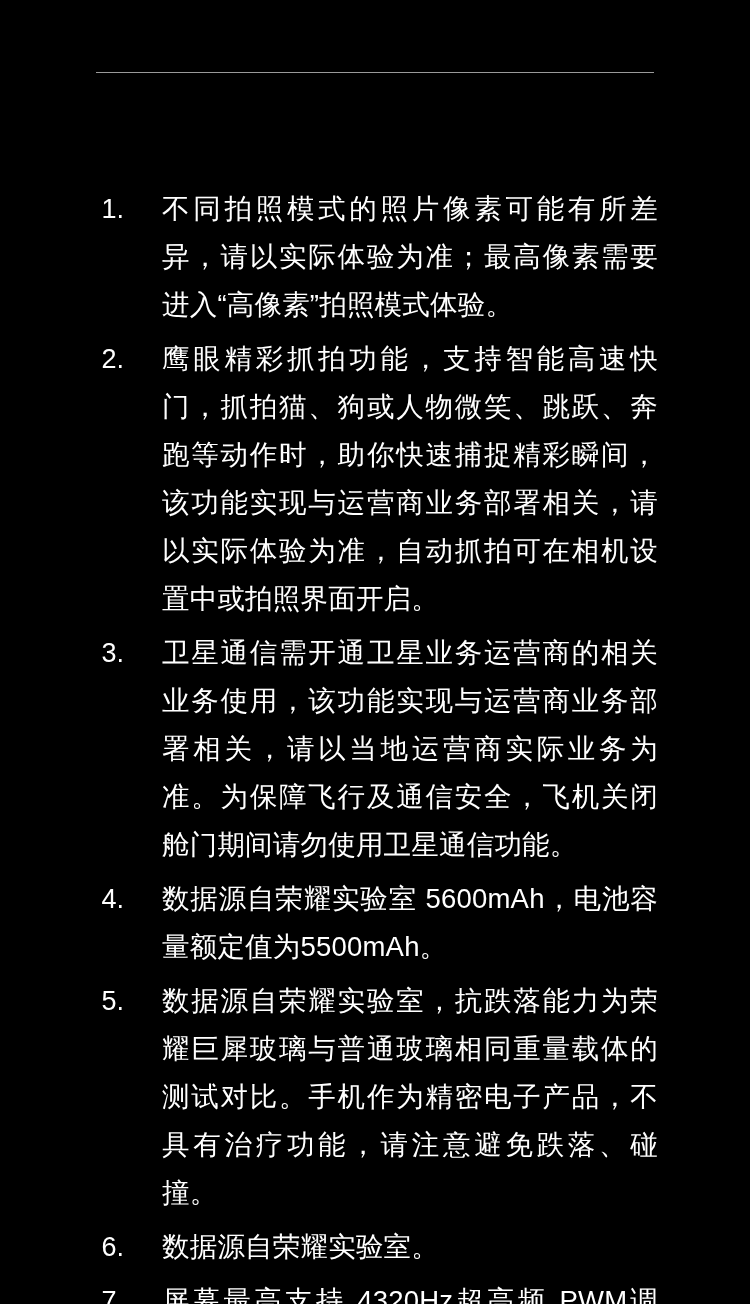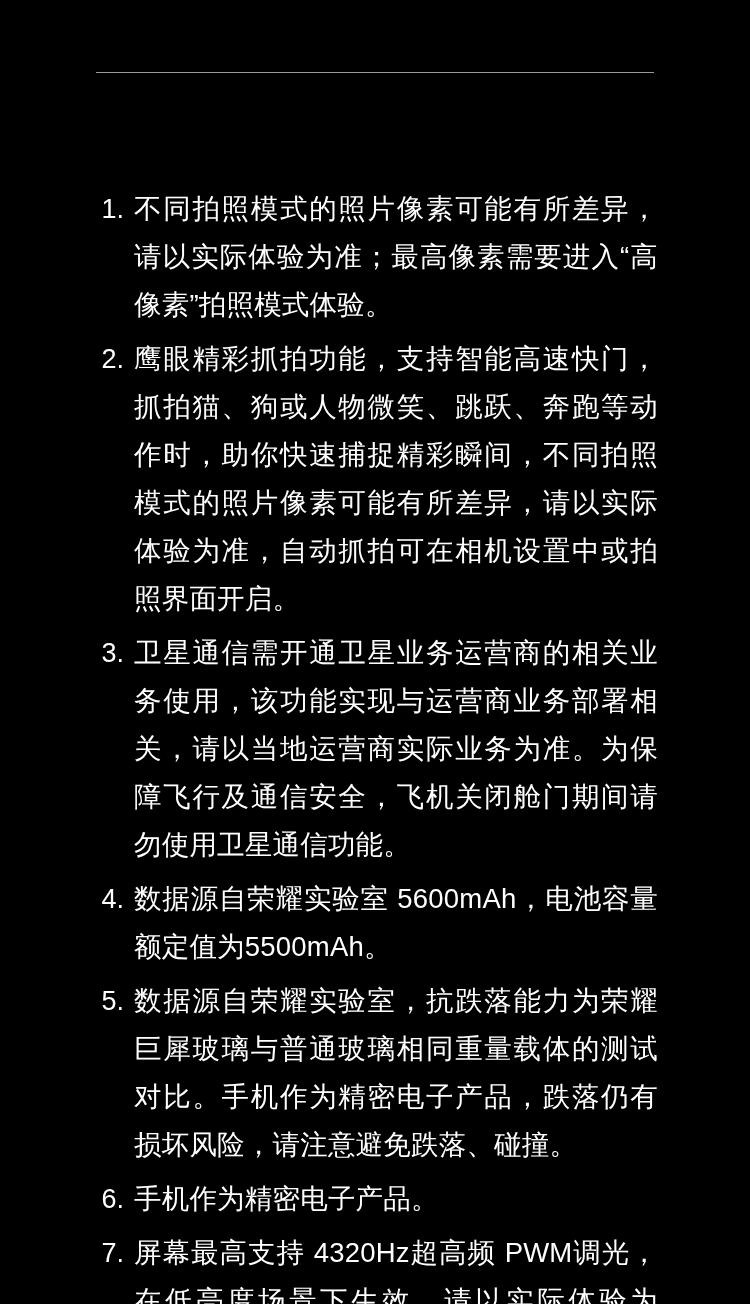--- a/index.html
+++ b/index.html
@@ -56,59 +56,60 @@
   }
   .note-text {
     flex: 1 1 auto;
     font-size: 27.5px;
     line-height: 48px;
     color: #ffffff;
     text-align: justify;
     text-justify: inter-ideograph;
     letter-spacing: 0.2px;
     word-break: break-all;
+    margin-left: 28px;
   }
 </style>
 </head>
 <body>
 
 <div class="page">
 
   <div class="top-divider"></div>
 
   <ol class="notes">
 
     <li class="note-item">
       <span class="note-num">1.</span>
       <span class="note-text">不同拍照模式的照片像素可能有所差异，请以实际体验为准；最高像素需要进入“高像素”拍照模式体验。</span>
     </li>
 
     <li class="note-item">
       <span class="note-num">2.</span>
-      <span class="note-text">鹰眼精彩抓拍功能，支持智能高速快门，抓拍猫、狗或人物微笑、跳跃、奔跑等动作时，助你快速捕捉精彩瞬间，不同拍照模式的照片像素可能有所差异，请以实际体验为准，自动抓拍可在相机设置中或拍照界面开启。</span>
+      <span class="note-text">鹰眼精彩抓拍功能，支持智能高速快门，抓拍猫、狗或人物微笑、跳跃、奔跑等动作时，助你快速捕捉精彩瞬间，该功能实现与运营商业务部署相关，请以实际体验为准，自动抓拍可在相机设置中或拍照界面开启。</span>
     </li>
 
     <li class="note-item">
       <span class="note-num">3.</span>
       <span class="note-text">卫星通信需开通卫星业务运营商的相关业务使用，该功能实现与运营商业务部署相关，请以当地运营商实际业务为准。为保障飞行及通信安全，飞机关闭舱门期间请勿使用卫星通信功能。</span>
     </li>
 
     <li class="note-item">
       <span class="note-num">4.</span>
       <span class="note-text">数据源自荣耀实验室 5600mAh，电池容量额定值为5500mAh。</span>
     </li>
 
     <li class="note-item">
       <span class="note-num">5.</span>
-      <span class="note-text">数据源自荣耀实验室，抗跌落能力为荣耀巨犀玻璃与普通玻璃相同重量载体的测试对比。手机作为精密电子产品，跌落仍有损坏风险，请注意避免跌落、碰撞。</span>
+      <span class="note-text">数据源自荣耀实验室，抗跌落能力为荣耀巨犀玻璃与普通玻璃相同重量载体的测试对比。手机作为精密电子产品，不具有治疗功能，请注意避免跌落、碰撞。</span>
     </li>
 
     <li class="note-item">
       <span class="note-num">6.</span>
-      <span class="note-text">手机作为精密电子产品。</span>
+      <span class="note-text">数据源自荣耀实验室。</span>
     </li>
 
     <li class="note-item">
       <span class="note-num">7.</span>
       <span class="note-text">屏幕最高支持 4320Hz超高频 PWM调光，在低亮度场景下生效，请以实际体验为准。本产品非医疗器械，不具有治疗功能。</span>
     </li>
 
   </ol>
 
 </div>

